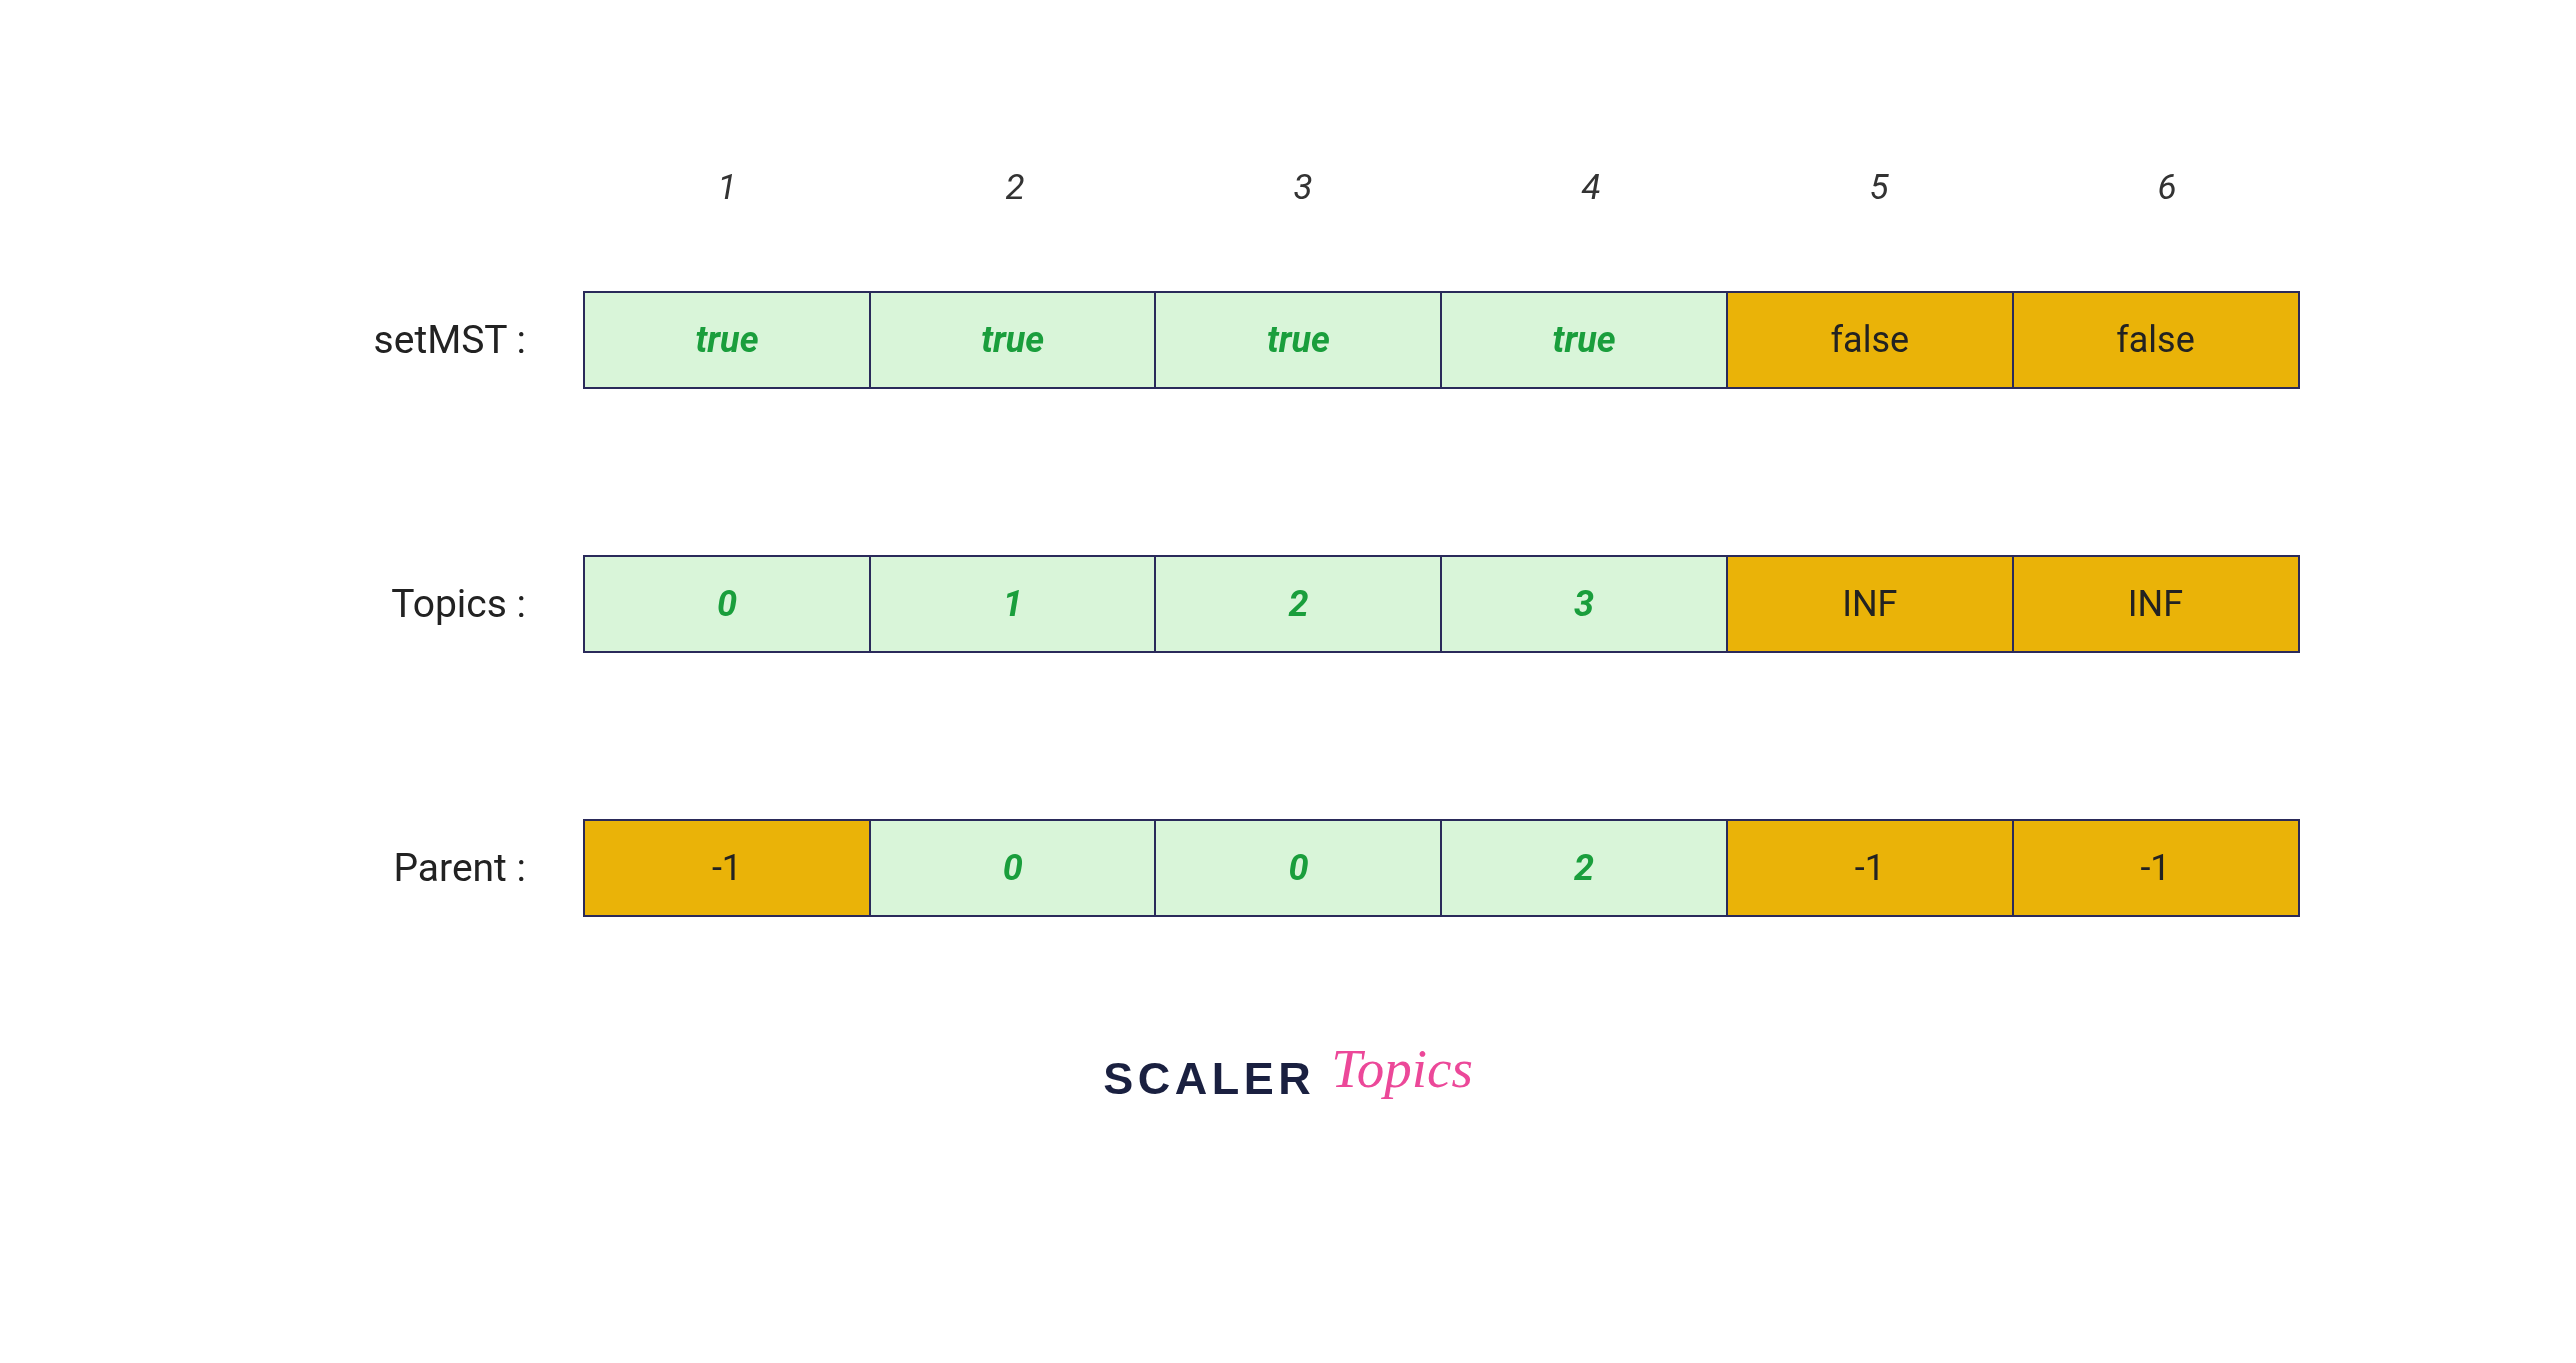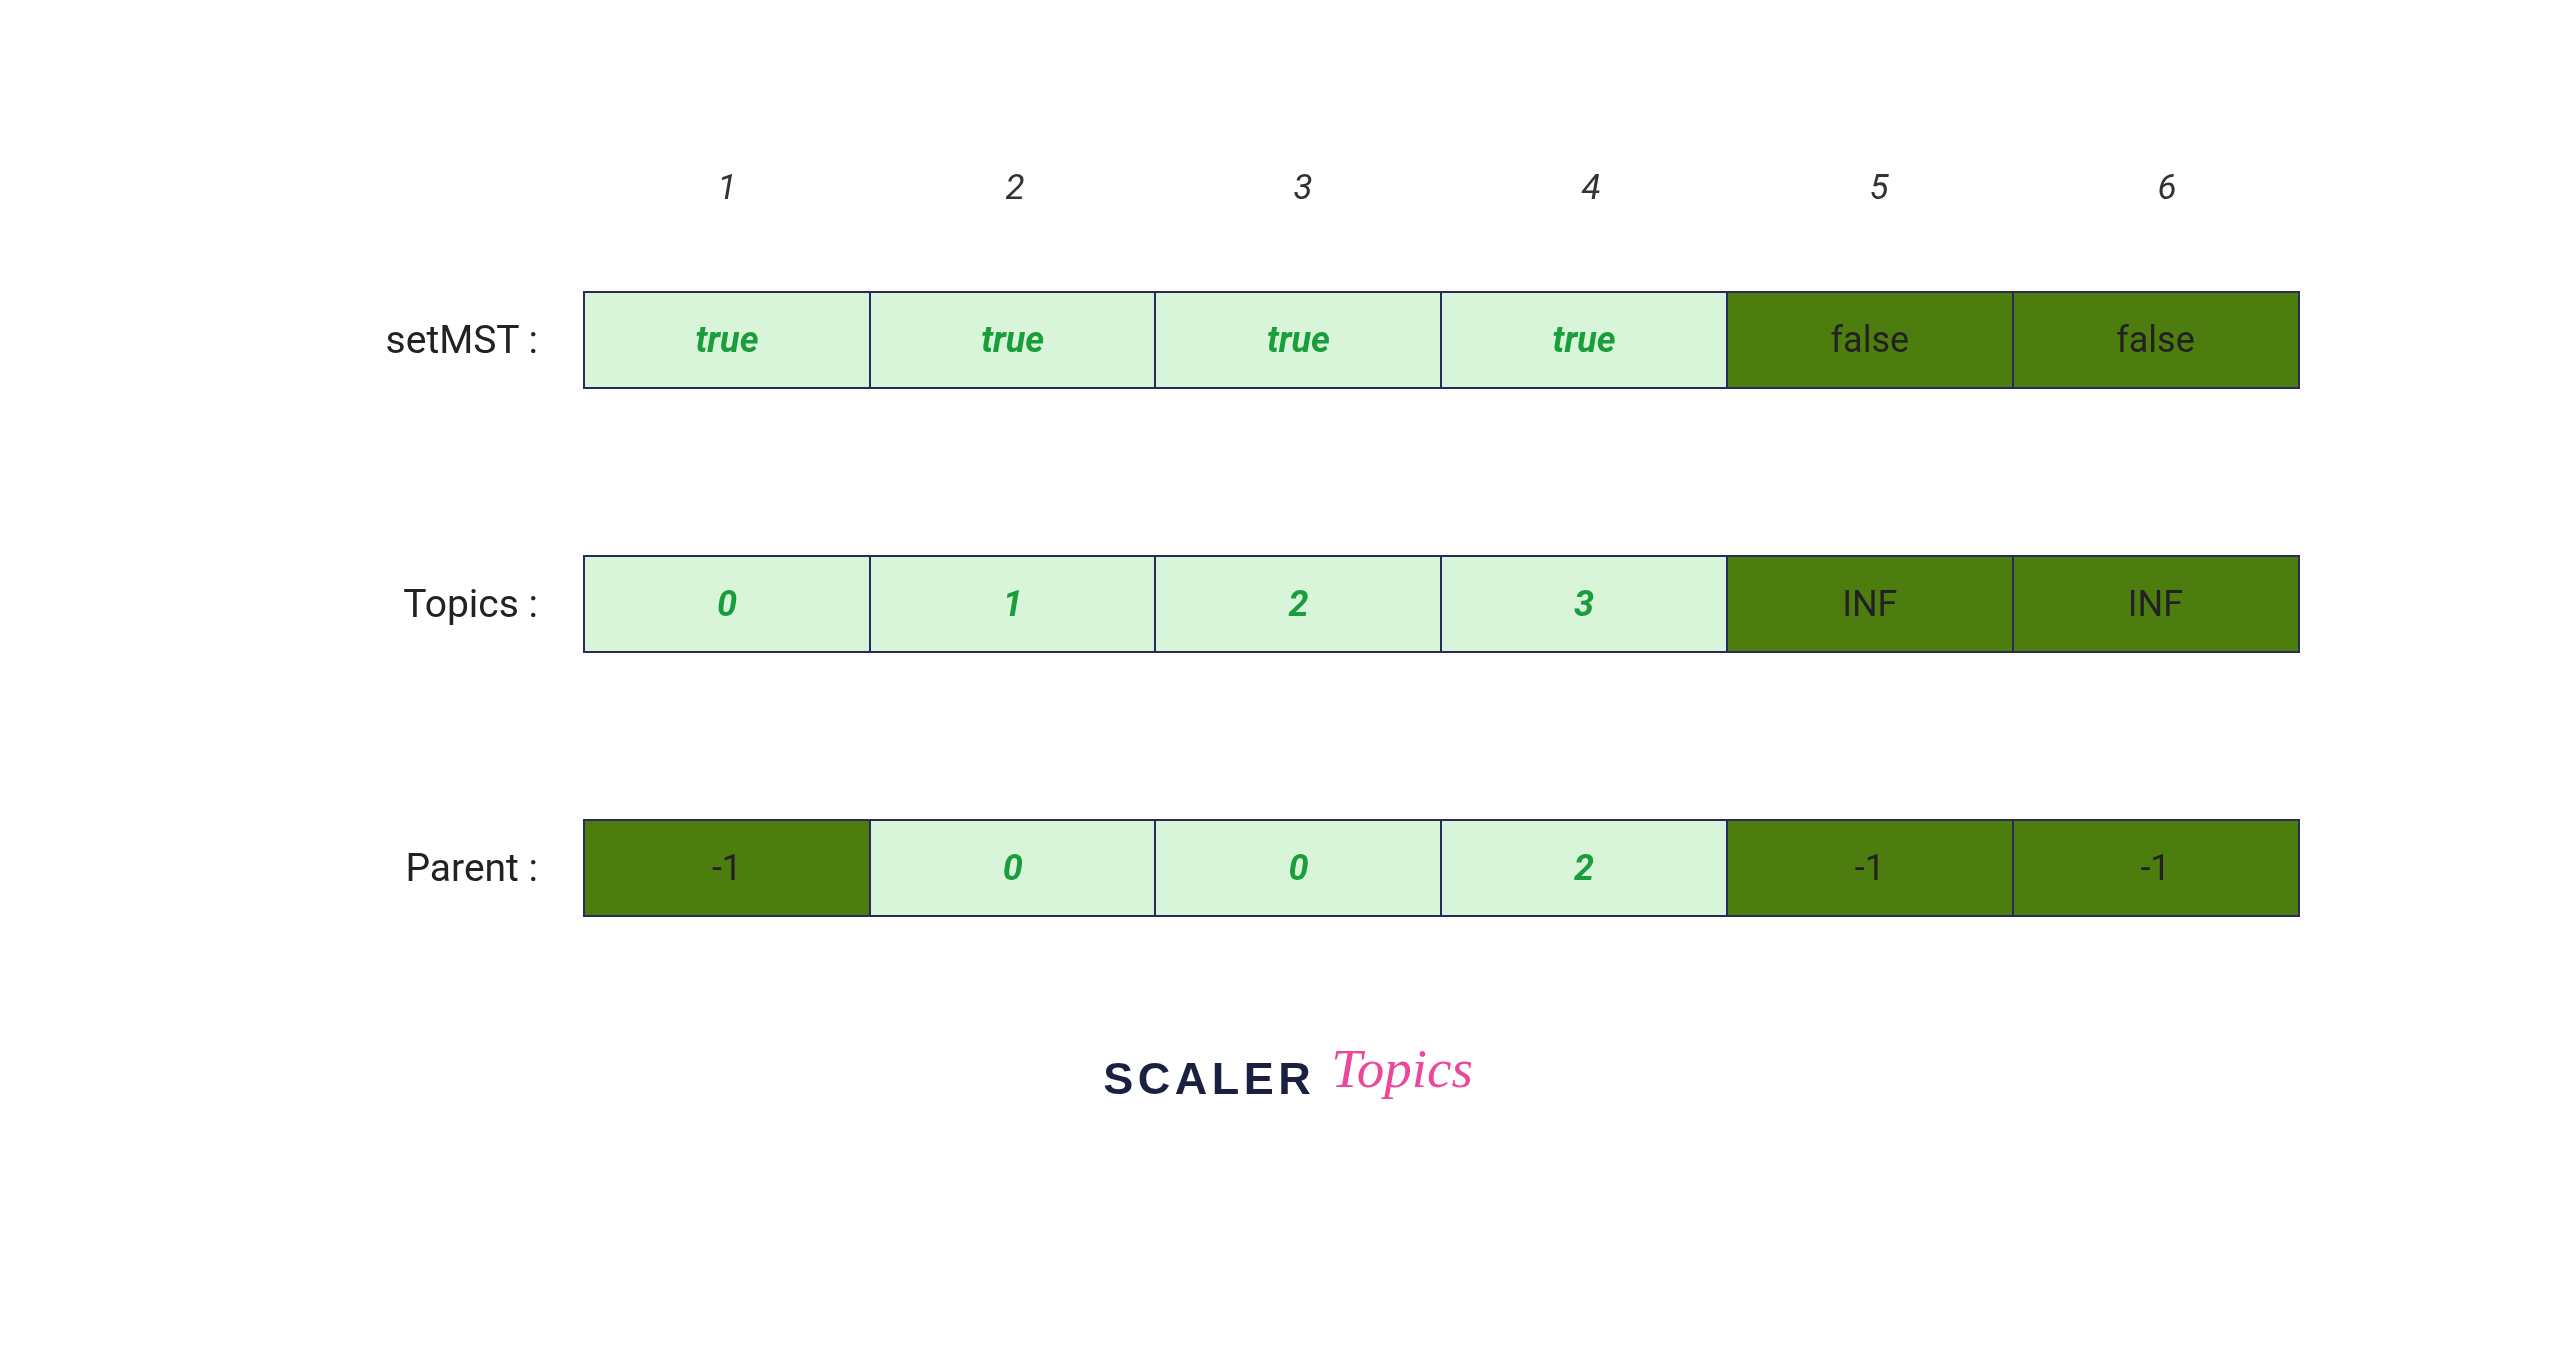--- a/index.html
+++ b/index.html
@@ -29,21 +29,21 @@
     font-style: italic;
     color: #333;
   }
   .row-wrap {
     display: flex;
     align-items: center;
   }
   .row-label {
     width: 318px;
     text-align: right;
-    padding-right: 45px;
+    padding-right: 57px;
     font-size: 39px;
     color: #222;
   }
   .array-row {
     display: flex;
   }
   .cell {
     width: 288px;
     height: 98px;
     border: 2.3px solid #2a2a5a;
@@ -54,21 +54,21 @@
     margin-left: -2.3px;
   }
   .cell:first-child { margin-left: 0; }
   .green {
     background: #d9f5d9;
     color: #1a9e3c;
     font-weight: 700;
     font-style: italic;
   }
   .purple {
-    background: #4d7c0f;
+    background: #eab308;
     color: #222;
   }
   .logo-block {
     margin-top: 136px;
     display: flex;
     flex-direction: row;
     align-items: center;
     position: relative;
   }
   .logo-scaler {

